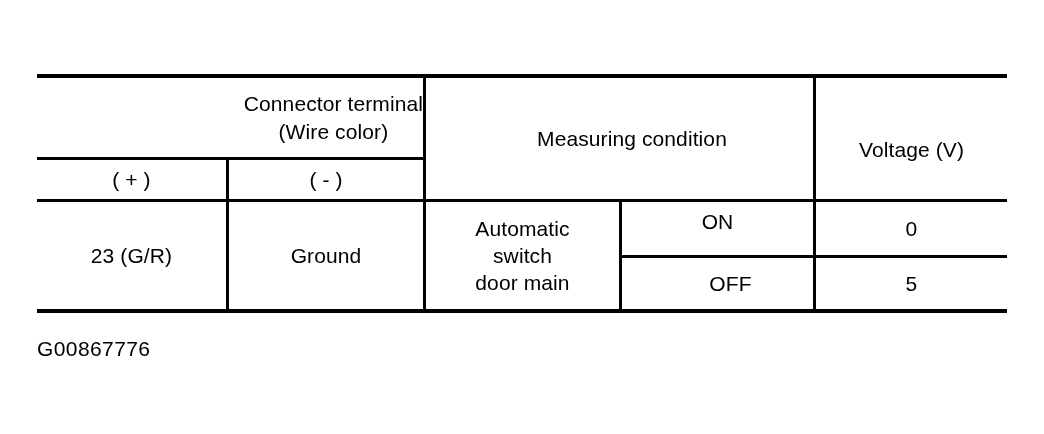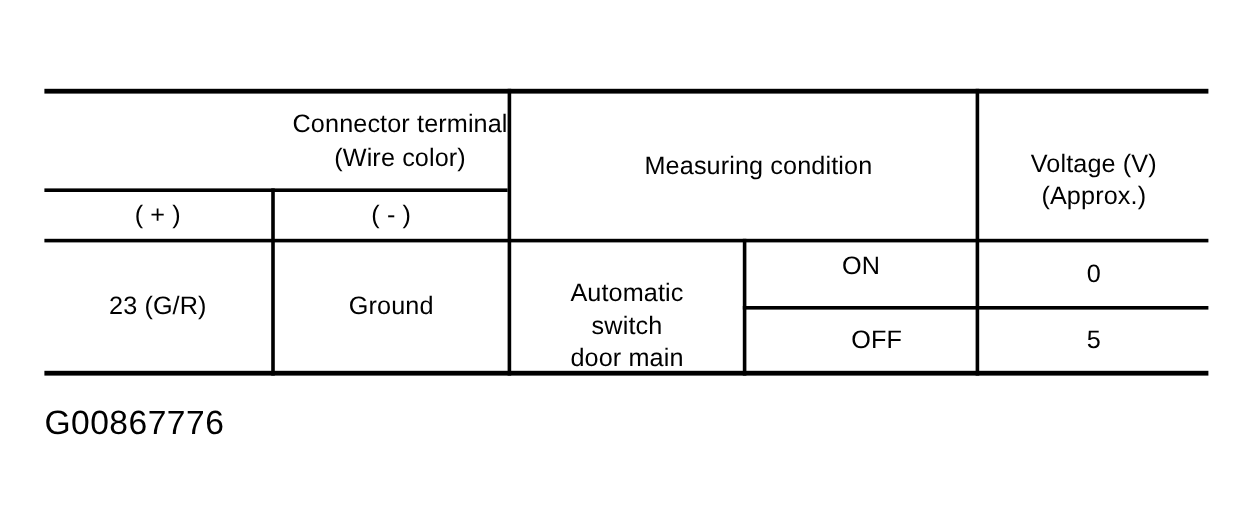--- a/index.html
+++ b/index.html
@@ -69,32 +69,32 @@
   .c-conn-hdr  { left: 0px;   top: 4px;   width: 386px; height: 79px; justify-content: flex-end; }
   
   .c-meas-hdr  { left: 389px; top: 4px;   width: 387px; height: 121px; padding-left: 25px; }
   .c-volt-hdr  { left: 779px; top: 4px;   width: 191px; height: 144px; }
   
   .c-plus      { left: 0px;   top: 86px;  width: 189px; height: 39px; }
   .c-minus     { left: 192px; top: 86px;  width: 194px; height: 39px; }
   
   .c-terminal  { left: 0px;   top: 128px; width: 189px; height: 107px; }
   .c-ground    { left: 192px; top: 128px; width: 194px; height: 107px; border-radius: 24px; }
-  .c-condition { left: 389px; top: 128px; width: 193px; height: 107px; margin-top: 16px; }
+  .c-condition { left: 389px; top: 128px; width: 193px; height: 107px; }
   .c-state-on  { left: 585px; top: 128px; width: 191px; height: 40px; }
   .c-state-off { left: 585px; top: 184px; width: 191px; height: 51px; margin-left: 13px; }
   .c-volt-on   { left: 779px; top: 128px; width: 191px; height: 53px; }
   .c-volt-off  { left: 779px; top: 184px; width: 191px; height: 51px; }
 
   
   #figure-caption {
     position: absolute;
     left: 37px;
     top: 337px;
-    font-size: 28px;
+    font-size: 21px;
     letter-spacing: 0.4px;
     color: #000000;
     white-space: nowrap;
   }
 </style>
 </head>
 <body>
 
 <div id="spec-table">
 
@@ -114,21 +114,20 @@
       <span class="l2">Connector terminal</span>
       <span class="l2">(Wire color)</span>
     </div>
   </div>
 
   <div class="cell c-meas-hdr">Measuring condition</div>
 
   <div class="cell c-volt-hdr">
     <div>
       <span class="l2">Voltage (V)</span>
-      <span class="l2">(Approx.)</span>
     </div>
   </div>
 
   <div class="cell c-plus">( + )</div>
   <div class="cell c-minus">( - )</div>
 
   <div class="cell c-terminal">23 (G/R)</div>
 
   <div class="cell c-ground">Ground</div>
 

